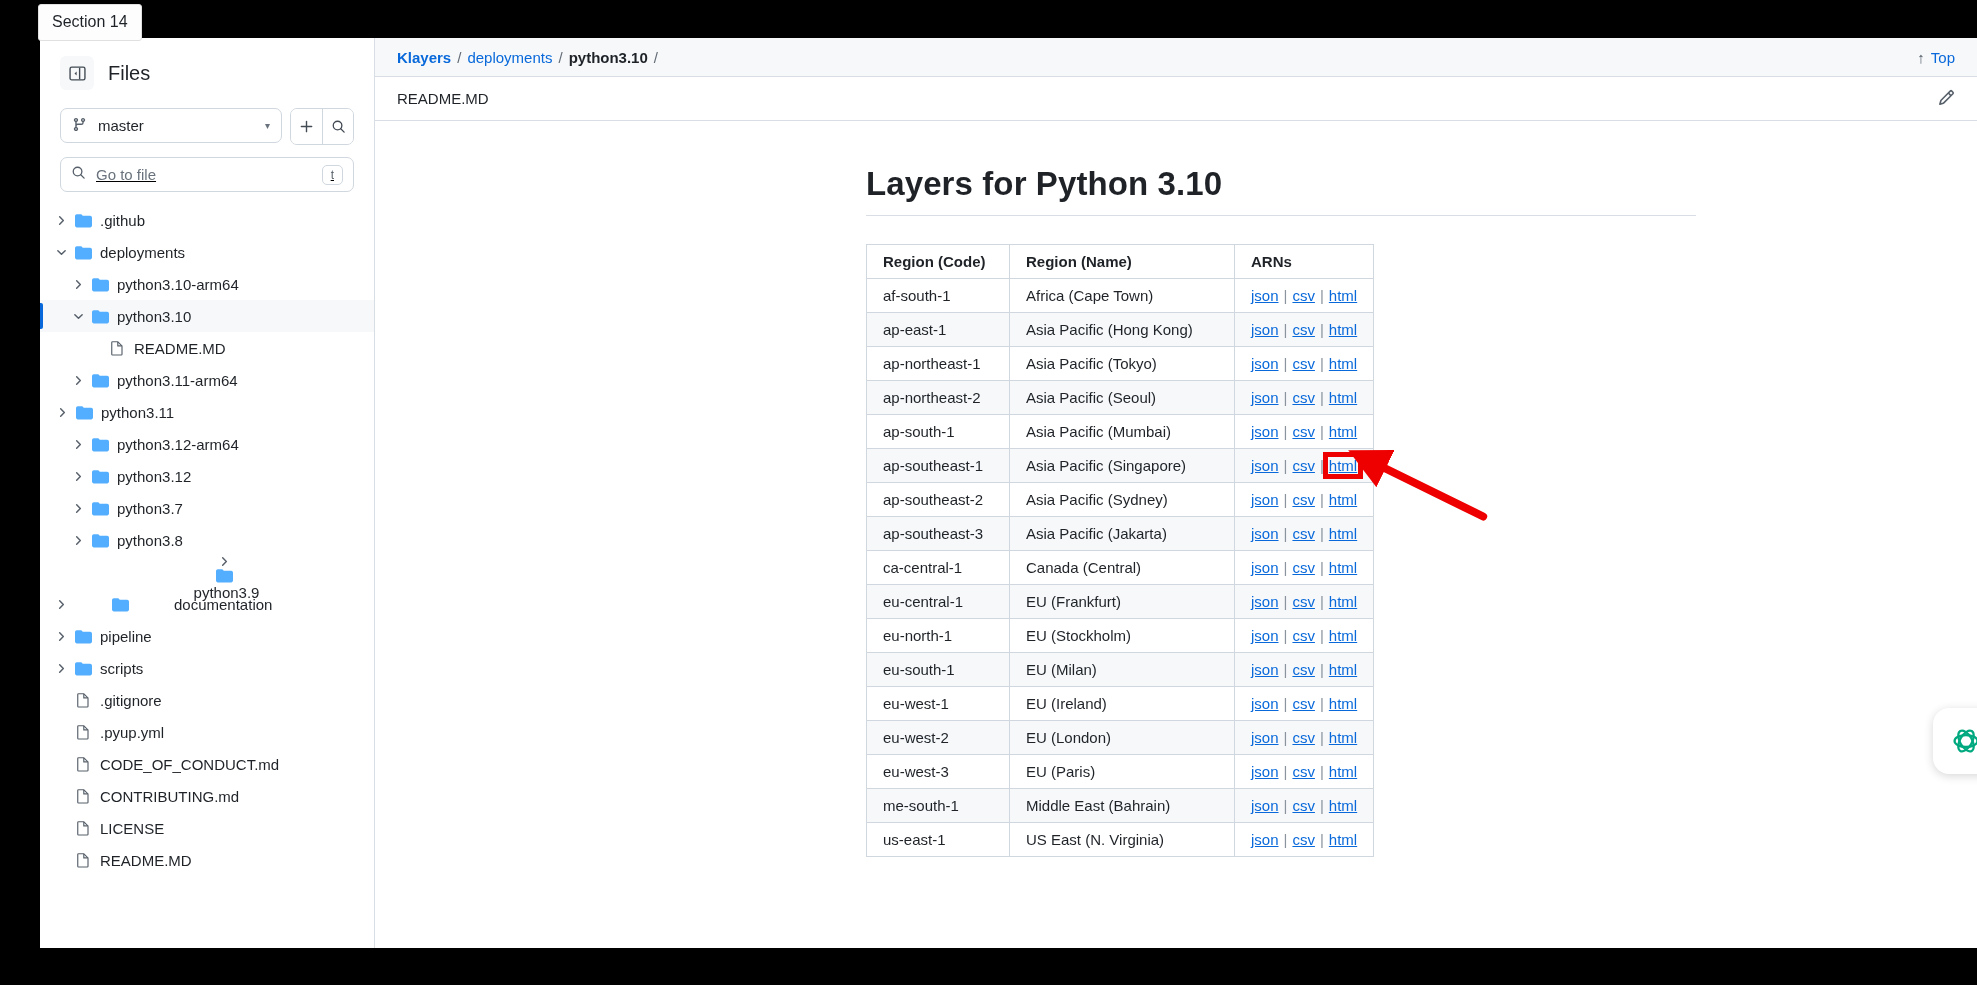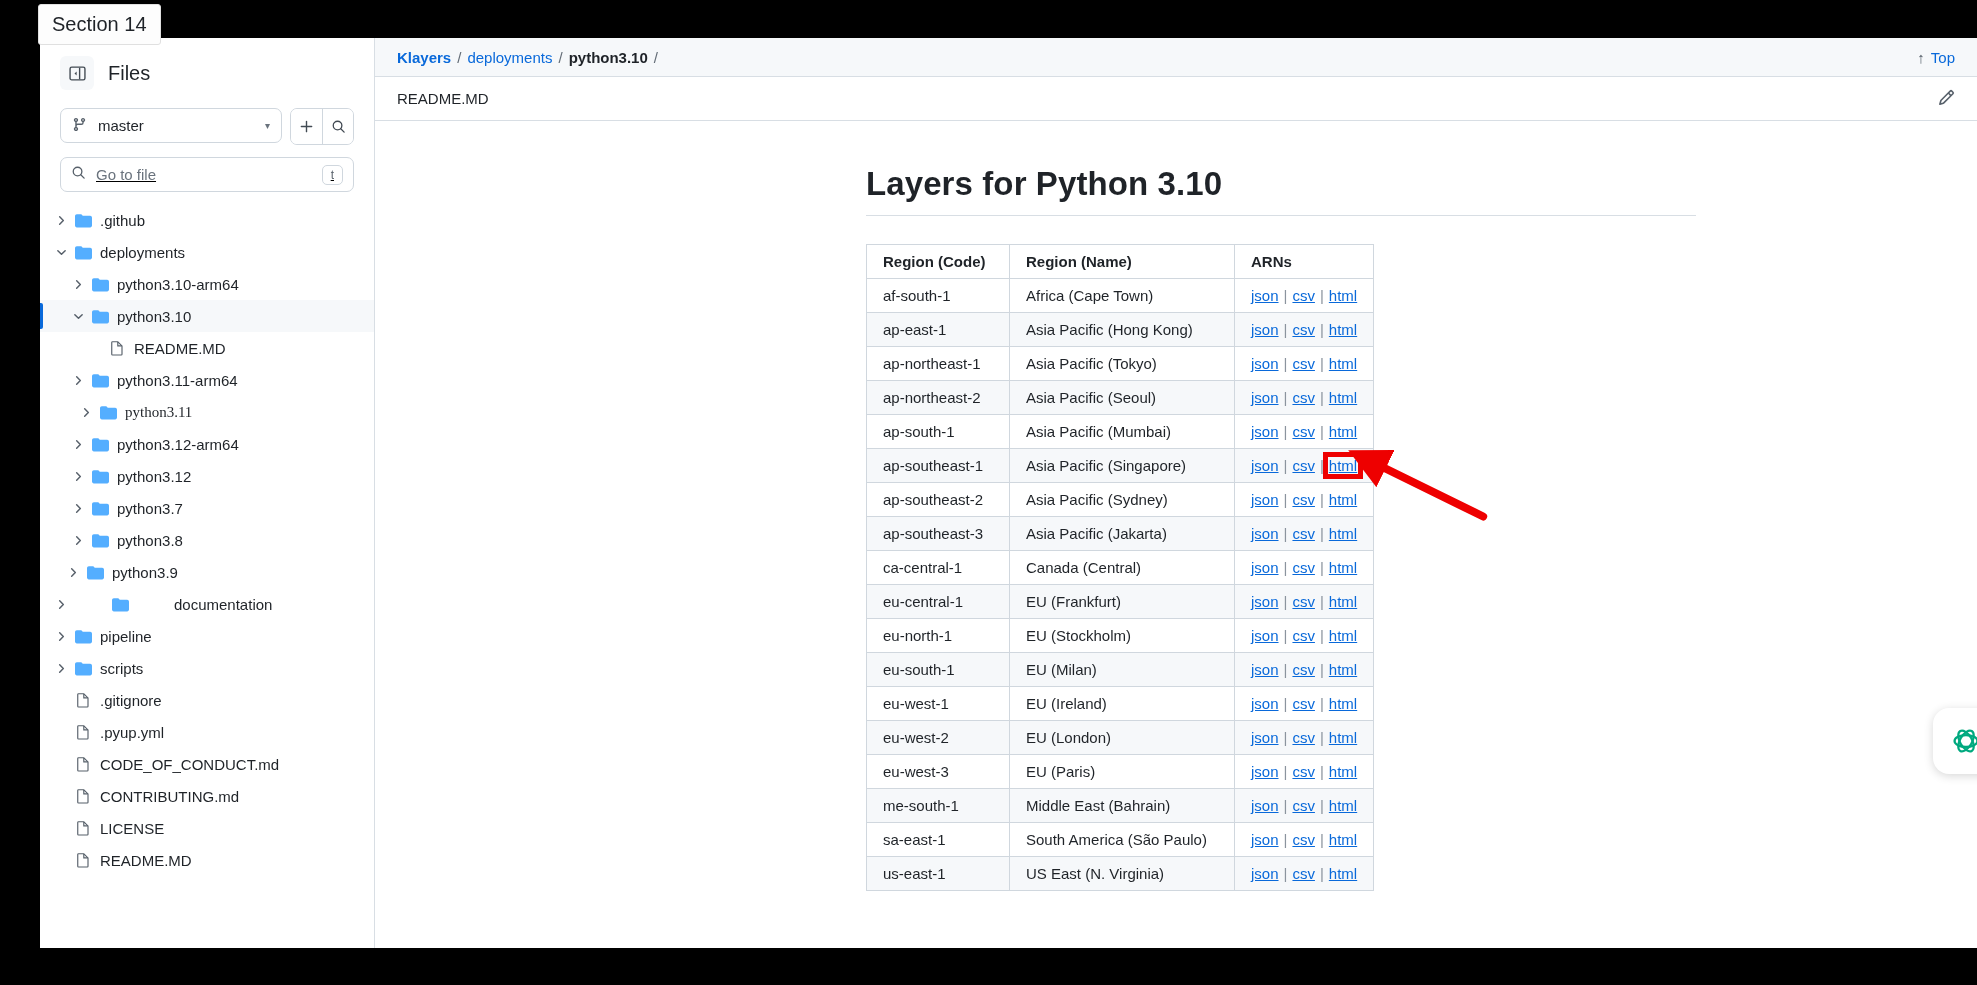--- a/index.html
+++ b/index.html
@@ -8,21 +8,21 @@
     background: #000;
     font-family: "Liberation Sans", sans-serif;
     overflow: hidden;
   }
 
   
   #section-badge {
     position: absolute; left: 38px; top: 4px;
     background: #fdfdfd; color: #1f2328;
     border: 1px solid #e0e0e0;
-    font-size: 20px; line-height: 1;
+    font-size: 16px; line-height: 1;
     padding: 9px 13px 10px 13px;
     border-radius: 3px;
     z-index: 40;
     font-family: "Liberation Sans", sans-serif;
   }
 
   
   #viewport {
     position: absolute;
     left: 40px; top: 38px;
@@ -313,21 +313,21 @@
               <path d="M4 2l4 4-4 4" stroke="#57606a" stroke-width="1.6" stroke-linecap="round" stroke-linejoin="round"></path>
             </svg>
           </span>
           <span class="tn-icon">
             <svg width="17" height="17" viewBox="0 0 16 16" fill="#54aeff" aria-hidden="true">
               <path d="M1.75 2h3.63c.32 0 .62.15.81.4L7.3 3.6h6.95c.97 0 1.75.78 1.75 1.75v7.4c0 .97-.78 1.75-1.75 1.75H1.75C.78 14.5 0 13.72 0 12.75V3.75C0 2.78.78 2 1.75 2Z"></path>
             </svg>
           </span>
           <span class="tn-label">python3.11-arm64</span>
         </div>
-        <div class="tree-row" style="padding-left: 37px; font-family: Liberation Serif, serif;">
+        <div class="tree-row" style="padding-left: 13px;">
           <span class="chev">
             <svg width="11" height="11" viewBox="0 0 12 12" fill="none" aria-hidden="true">
               <path d="M4 2l4 4-4 4" stroke="#57606a" stroke-width="1.6" stroke-linecap="round" stroke-linejoin="round"></path>
             </svg>
           </span>
           <span class="tn-icon">
             <svg width="17" height="17" viewBox="0 0 16 16" fill="#54aeff" aria-hidden="true">
               <path d="M1.75 2h3.63c.32 0 .62.15.81.4L7.3 3.6h6.95c.97 0 1.75.78 1.75 1.75v7.4c0 .97-.78 1.75-1.75 1.75H1.75C.78 14.5 0 13.72 0 12.75V3.75C0 2.78.78 2 1.75 2Z"></path>
             </svg>
           </span>
@@ -378,21 +378,21 @@
               <path d="M4 2l4 4-4 4" stroke="#57606a" stroke-width="1.6" stroke-linecap="round" stroke-linejoin="round"></path>
             </svg>
           </span>
           <span class="tn-icon">
             <svg width="17" height="17" viewBox="0 0 16 16" fill="#54aeff" aria-hidden="true">
               <path d="M1.75 2h3.63c.32 0 .62.15.81.4L7.3 3.6h6.95c.97 0 1.75.78 1.75 1.75v7.4c0 .97-.78 1.75-1.75 1.75H1.75C.78 14.5 0 13.72 0 12.75V3.75C0 2.78.78 2 1.75 2Z"></path>
             </svg>
           </span>
           <span class="tn-label">python3.8</span>
         </div>
-        <div class="tree-row" style="padding-left: 24px;">
+        <div class="tree-row" style="padding-left: 35px; flex-direction: column;">
           <span class="chev">
             <svg width="11" height="11" viewBox="0 0 12 12" fill="none" aria-hidden="true">
               <path d="M4 2l4 4-4 4" stroke="#57606a" stroke-width="1.6" stroke-linecap="round" stroke-linejoin="round"></path>
             </svg>
           </span>
           <span class="tn-icon">
             <svg width="17" height="17" viewBox="0 0 16 16" fill="#54aeff" aria-hidden="true">
               <path d="M1.75 2h3.63c.32 0 .62.15.81.4L7.3 3.6h6.95c.97 0 1.75.78 1.75 1.75v7.4c0 .97-.78 1.75-1.75 1.75H1.75C.78 14.5 0 13.72 0 12.75V3.75C0 2.78.78 2 1.75 2Z"></path>
             </svg>
           </span>
@@ -634,25 +634,20 @@
                 <td class="c1">eu-west-3</td>
                 <td class="c2">EU (Paris)</td>
                 <td class="c3"><a class="dl">json</a><span class="pipe">|</span><a class="dl">csv</a><span class="pipe">|</span><a class="dl">html</a></td>
               </tr>
               <tr>
                 <td class="c1">me-south-1</td>
                 <td class="c2">Middle East (Bahrain)</td>
                 <td class="c3"><a class="dl">json</a><span class="pipe">|</span><a class="dl">csv</a><span class="pipe">|</span><a class="dl">html</a></td>
               </tr>
               <tr>
-                <td class="c1">sa-east-1</td>
-                <td class="c2">South America (São Paulo)</td>
-                <td class="c3"><a class="dl">json</a><span class="pipe">|</span><a class="dl">csv</a><span class="pipe">|</span><a class="dl">html</a></td>
-              </tr>
-              <tr>
                 <td class="c1">us-east-1</td>
                 <td class="c2">US East (N. Virginia)</td>
                 <td class="c3"><a class="dl">json</a><span class="pipe">|</span><a class="dl">csv</a><span class="pipe">|</span><a class="dl">html</a></td>
               </tr>
             </tbody>
         </table>
       </div>
 
       <div id="anno-arrow" style="left: 0px; top: 0px; width: 100%; height: 100%;">
           <svg width="100%" height="100%" style="position:absolute;left:0;top:0;overflow:visible">

